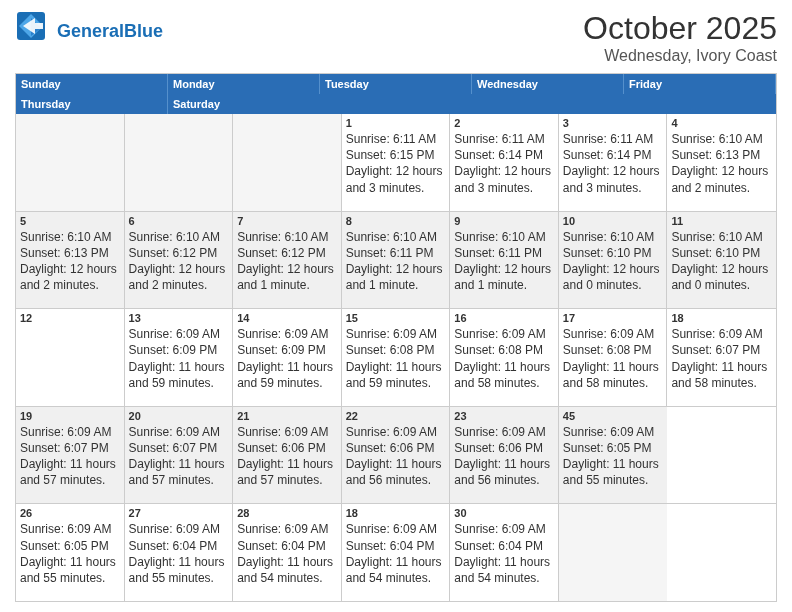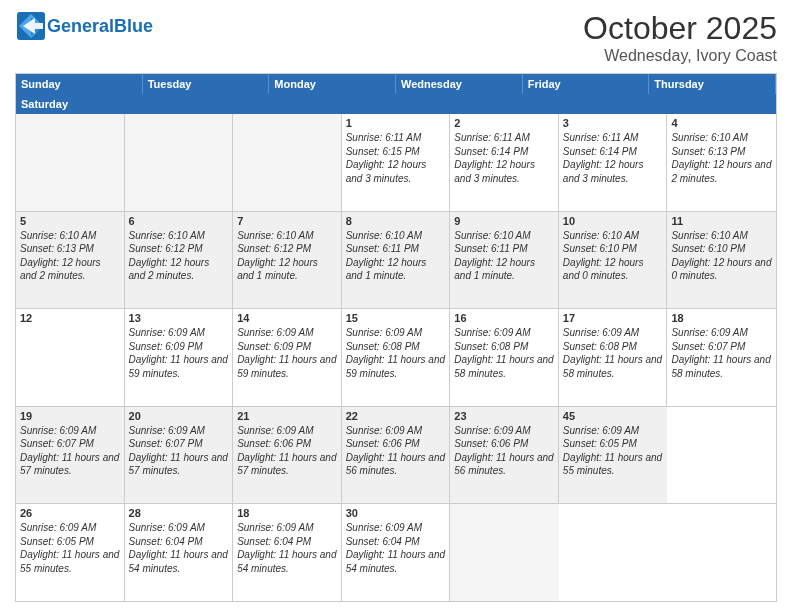--- a/index.html
+++ b/index.html
@@ -44,21 +44,21 @@
       color: #555;
     }
     .calendar {
       flex: 1;
       display: flex;
       flex-direction: column;
       border: 1px solid #ccc;
     }
     .cal-header {
       display: grid;
-      grid-template-columns: repeat(6, 1fr);
+      grid-template-columns: repeat(5, 1fr);
       background: #2a6db5;
     }
     .cal-header-cell {
       color: #fff;
       font-size: 11px;
       font-weight: bold;
       padding: 4px 5px;
       text-align: left;
       border-right: 1px solid #5590cc;
     }
@@ -96,29 +96,28 @@
     .cal-cell.shaded {
       background: #f0f0f0;
     }
     .day-num {
       font-size: 11px;
       font-weight: bold;
       display: block;
       margin-bottom: 2px;
     }
     .cell-info {
-      font-size: 10px;
+      font-size: 12px;
       color: #333;
       line-height: 1.35;
-      font-style: italic;
     }
     .logo-wrapper {
       display: flex;
-      align-items: center;
-      gap: 0;
+      align-items: flex-end;
+      gap: 10px;
     }
   </style>
 </head>
 <body>
 
 <div class="page">
   <div class="header">
     <div class="logo-wrapper">
       <svg width="32" height="32" viewBox="0 0 32 32">
         <rect x="2" y="2" width="28" height="28" rx="3" fill="#1a6eb5"></rect>
@@ -135,22 +134,22 @@
     </div>
     <div class="title-block">
       <div class="month-title">October 2025</div>
       <div class="location">Wednesday, Ivory Coast</div>
     </div>
   </div>
 
   <div class="calendar">
     <div class="cal-header">
       <div class="cal-header-cell">Sunday</div>
+      <div class="cal-header-cell">Monday</div>
       <div class="cal-header-cell">Tuesday</div>
-      <div class="cal-header-cell">Monday</div>
       <div class="cal-header-cell">Wednesday</div>
       <div class="cal-header-cell">Friday</div>
       <div class="cal-header-cell">Thursday</div>
       <div class="cal-header-cell">Saturday</div>
     </div>
     <div class="cal-body" id="cal-body">
     <div class="cal-row">
           <div class="cal-cell empty"></div>
           <div class="cal-cell empty"></div>
           <div class="cal-cell empty"></div>
@@ -327,20 +326,27 @@
         </div>
         <div class="cal-row">
           <div class="cal-cell">
             <span class="day-num">26</span>
             <div class="cell-info">Sunrise: 6:09 AM
 Sunset: 6:05 PM
 Daylight: 11 hours
 and 55 minutes.</div>
           </div>
           <div class="cal-cell">
+            <span class="day-num">27</span>
+            <div class="cell-info">Sunrise: 6:09 AM
+Sunset: 6:04 PM
+Daylight: 11 hours
+and 55 minutes.</div>
+          </div>
+          <div class="cal-cell">
             <span class="day-num">28</span>
             <div class="cell-info">Sunrise: 6:09 AM
 Sunset: 6:04 PM
 Daylight: 11 hours
 and 54 minutes.</div>
           </div>
           <div class="cal-cell">
             <span class="day-num">18</span>
             <div class="cell-info">Sunrise: 6:09 AM
 Sunset: 6:04 PM

